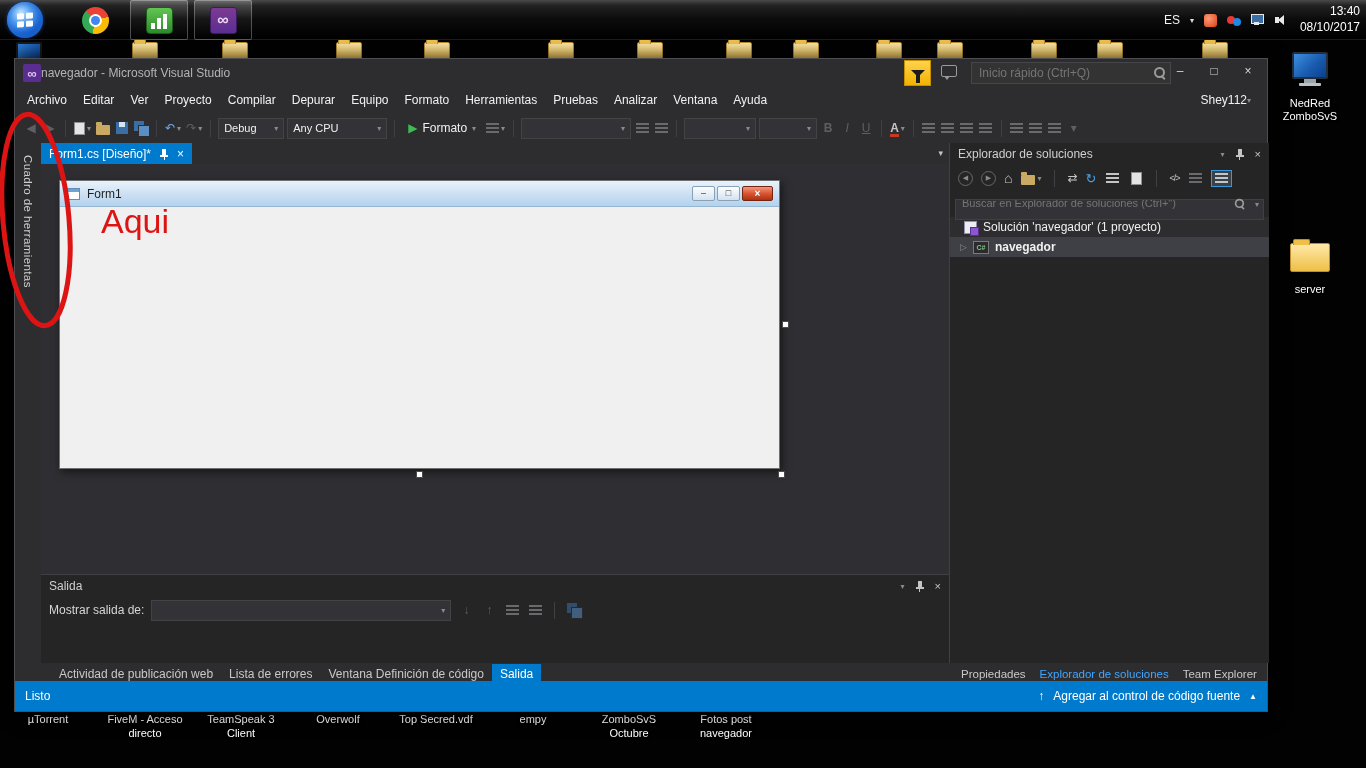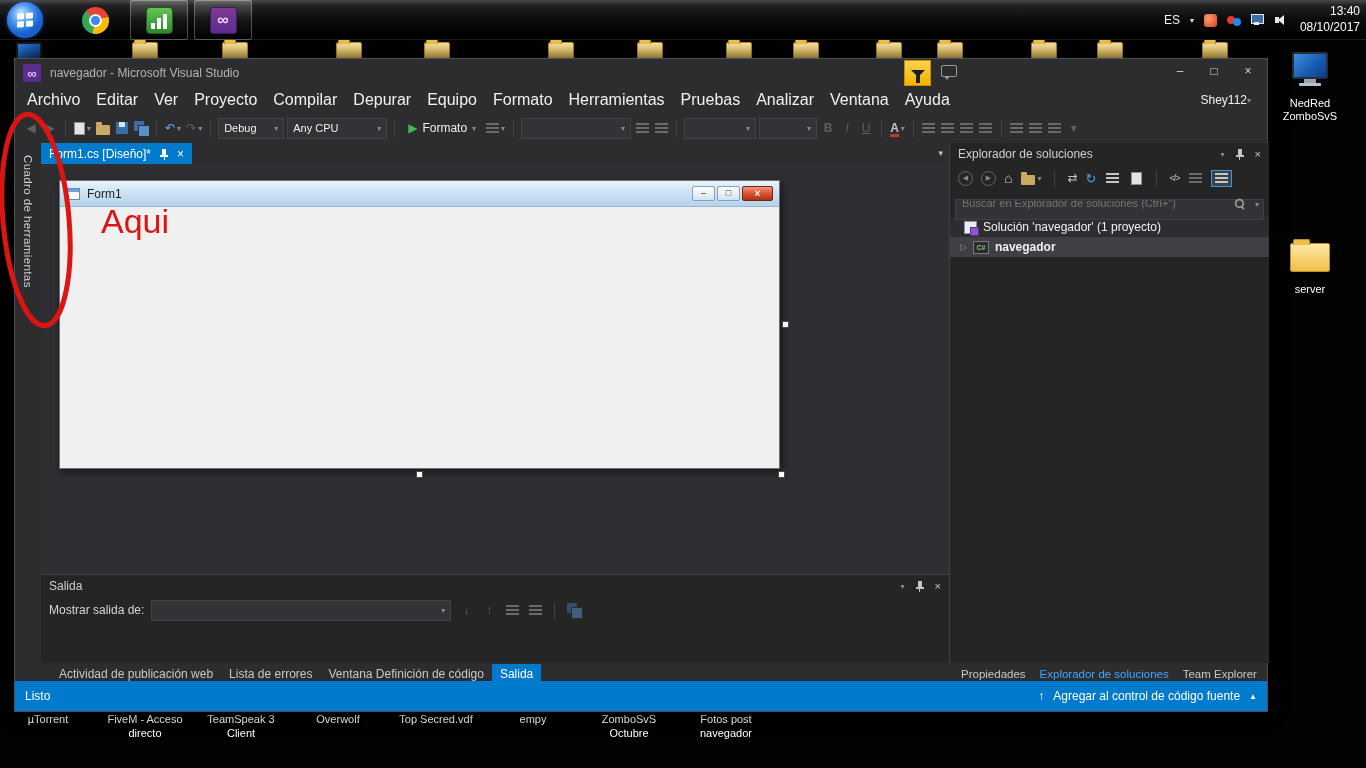--- a/index.html
+++ b/index.html
@@ -63,39 +63,39 @@
 #watermark{position:absolute;right:6px;top:716px;text-align:right;color:#e6e6e6;z-index:1;line-height:1.35}
 #watermark .w1{font-size:13px}
 #watermark .w2,#watermark .w3{font-size:12px}
 
 
 #vs{position:absolute;left:14px;top:58px;width:1254px;height:654px;background:#2d2d30;z-index:10;
  border:1px solid #4d4d52;box-shadow:0 0 18px rgba(0,0,0,.85)}
 .titlebar{position:relative;height:28px;display:flex;align-items:center;padding-left:8px}
 .vslogo{width:18px;height:18px;border-radius:2px;background:#5c2d91;color:#ddc9ee;display:flex;align-items:center;
  justify-content:center;font-size:13px;font-weight:bold}
-.apptitle{color:#b4b4b4;font-size:12px;margin-left:9px}
+.apptitle{color:#b4b4b4;font-size:12px;}
 .filterbtn{position:absolute;left:889px;top:1px;width:27px;height:26px;display:flex;align-items:center;justify-content:center;
  background:linear-gradient(#ffd34d,#f2b200);border:1px solid #c79000}
 .funnel{width:0;height:0;border-left:7px solid transparent;border-right:7px solid transparent;border-top:7px solid #1c1c1c;position:relative}
 .funnel::after{content:"";position:absolute;left:-2px;top:-2px;width:4px;height:8px;background:#1c1c1c}
 .feedback{position:absolute;left:926px;top:6px;width:16px;height:12px;border:1px solid #9a9a9a;border-radius:2px}
 .feedback::after{content:"";position:absolute;left:2px;bottom:-4px;border-left:3px solid transparent;border-right:3px solid transparent;border-top:4px solid #9a9a9a}
 .qlaunch{position:absolute;left:956px;top:3px;width:200px;height:22px}
 .qlaunch input{width:100%;height:100%;background:#333334;border:1px solid #464649;color:#999;font-size:12px;
  padding:0 24px 0 7px;outline:none;font-family:"Liberation Sans",sans-serif}
 .mag{width:12px;height:12px;position:relative;display:inline-block}
 .mag::before{content:"";position:absolute;left:1px;top:1px;width:7px;height:7px;border:2px solid #9a9a9a;border-radius:50%}
 .mag::after{content:"";position:absolute;left:9px;top:9px;width:5px;height:2px;background:#9a9a9a;transform:rotate(45deg);transform-origin:0 0}
 .qlaunch .mag{position:absolute;right:6px;top:4px}
 .winbtns{position:absolute;right:2px;top:0;display:flex}
 .winbtn{width:34px;height:24px;display:flex;align-items:center;justify-content:center;color:#d4d4d4;font-size:12px}
 
 .menubar{position:relative;height:26px;display:flex;align-items:center;padding-left:4px}
-.menu{padding:4px 8px;color:#f1f1f1;font-size:16px}
+.menu{padding:4px 8px;color:#f1f1f1;font-size:12px}
 .userbox{position:absolute;right:16px;top:0;height:26px;display:flex;align-items:center;color:#f1f1f1;font-size:12px}
 
 .toolbar{height:30px;display:flex;align-items:center;padding-left:8px;gap:3px}
 .ti{min-width:16px;height:20px;display:flex;align-items:center;justify-content:center;color:#c5c5c5;font-size:12px;gap:2px;padding:0 1px}
 .dim{color:#5f5f63}
 .blue{color:#6fa8e8}
 .green{color:#3fba54}
 .tsep{width:1px;height:17px;background:#3f3f46;margin:0 4px}
 .tcaret{font-size:8px;color:#8a8a8e}
 .combo{height:21px;background:#333337;border:1px solid #434346;color:#f1f1f1;font-size:11px;display:flex;align-items:center;padding:0 5px}
@@ -261,20 +261,24 @@
 
   <div id="vs">
 
     <div class="titlebar">
       <span class="vslogo">∞</span>
       <span class="apptitle">navegador - Microsoft Visual Studio</span>
       <span class="filterbtn">
           <span class="funnel"></span>
         </span>
       <span class="feedback"></span>
+      <span class="qlaunch">
+        <input type="text" placeholder="Inicio rápido (Ctrl+Q)" style="">
+        <span class="mag"></span>
+      </span>
       <span class="winbtns">
         <span class="winbtn">–</span>
         <span class="winbtn">□</span>
         <span class="winbtn">×</span>
       </span>
     </div>
 
     <div class="menubar">
       <span class="menu">Archivo</span>
       <span class="menu">Editar</span>

